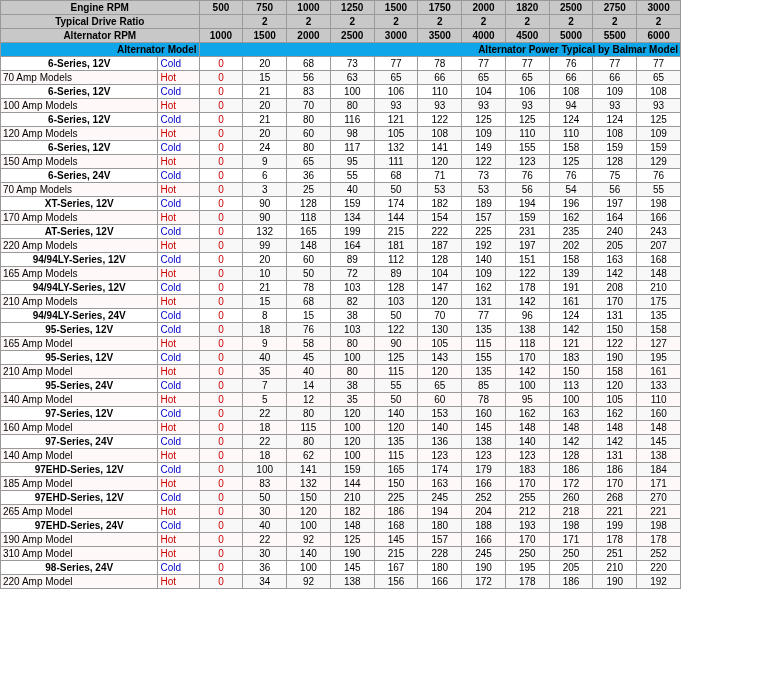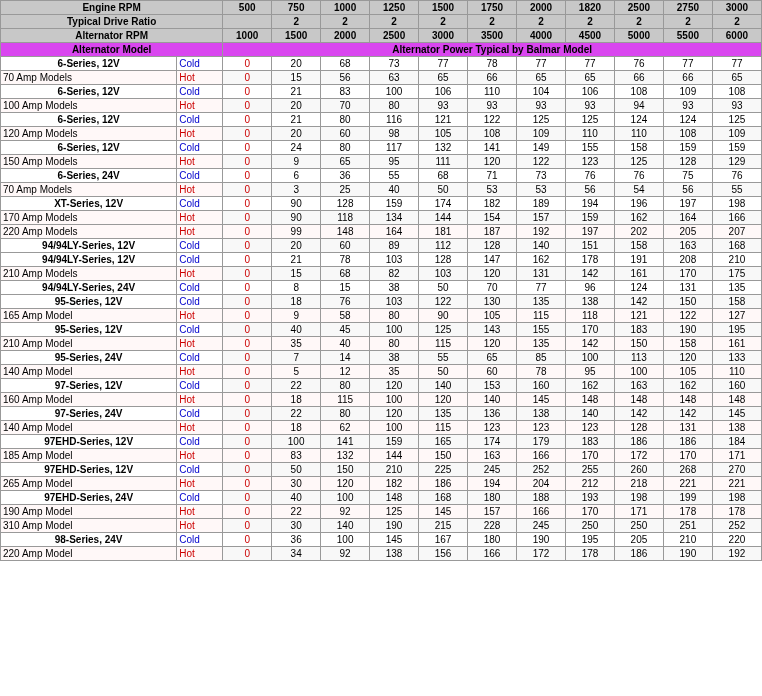--- a/index.html
+++ b/index.html
@@ -3,41 +3,41 @@
   <meta charset="utf-8">
   <style>
     * { margin: 0; padding: 0; box-sizing: border-box; }
     body {
       font-family: Arial, sans-serif;
       font-size: 10px;
       background: #fff;
       width: 762px;
     }
     table {
-      width: 762px;
+      width: 681px;
       border-collapse: collapse;
     }
     th, td {
       border: 1px solid #999;
       text-align: center;
       padding: 1px 2px;
       white-space: nowrap;
     }
     th {
       background: #d0d0d0;
       font-weight: bold;
       font-size: 10px;
     }
     .header-row th {
       background: #c8c8c8;
     }
     .section-header th {
-      background: #d946ef;
+      background: #0ea5e9;
       font-weight: bold;
-      text-align: center;
+      text-align: right;
     }
     .cold { color: #0000cc; }
     .hot { color: #cc0000; }
     .zero-red { color: #cc0000; }
     td.data {
       background: #ffffff;
     }
     tr:nth-child(even) td.data {
       background: #f8f8f8;
     }
@@ -281,20 +281,35 @@
         <td class="data">118</td>
         <td class="data">134</td>
         <td class="data">144</td>
         <td class="data">154</td>
         <td class="data">157</td>
         <td class="data">159</td>
         <td class="data">162</td>
         <td class="data">164</td>
         <td class="data">166</td>
       </tr>
+      <tr class="row-cold">
+        <td class="model-name">AT-Series, 12V</td>
+        <td class="amp-model"><span class="cold">Cold</span></td>
+        <td class="data"><span class="zero-red">0</span></td>
+        <td class="data">132</td>
+        <td class="data">165</td>
+        <td class="data">199</td>
+        <td class="data">215</td>
+        <td class="data">222</td>
+        <td class="data">225</td>
+        <td class="data">231</td>
+        <td class="data">235</td>
+        <td class="data">240</td>
+        <td class="data">243</td>
+      </tr>
       <tr class="row-hot">
         <td class="amp-model">220 Amp Models</td>
         <td class="amp-model"><span class="hot">Hot</span></td>
         <td class="data"><span class="zero-red">0</span></td>
         <td class="data">99</td>
         <td class="data">148</td>
         <td class="data">164</td>
         <td class="data">181</td>
         <td class="data">187</td>
         <td class="data">192</td>
@@ -311,20 +326,35 @@
         <td class="data">60</td>
         <td class="data">89</td>
         <td class="data">112</td>
         <td class="data">128</td>
         <td class="data">140</td>
         <td class="data">151</td>
         <td class="data">158</td>
         <td class="data">163</td>
         <td class="data">168</td>
       </tr>
+      <tr class="row-hot">
+        <td class="amp-model">165 Amp Models</td>
+        <td class="amp-model"><span class="hot">Hot</span></td>
+        <td class="data"><span class="zero-red">0</span></td>
+        <td class="data">10</td>
+        <td class="data">50</td>
+        <td class="data">72</td>
+        <td class="data">89</td>
+        <td class="data">104</td>
+        <td class="data">109</td>
+        <td class="data">122</td>
+        <td class="data">139</td>
+        <td class="data">142</td>
+        <td class="data">148</td>
+      </tr>
       <tr class="row-cold">
         <td class="model-name">94/94LY-Series, 12V</td>
         <td class="amp-model"><span class="cold">Cold</span></td>
         <td class="data"><span class="zero-red">0</span></td>
         <td class="data">21</td>
         <td class="data">78</td>
         <td class="data">103</td>
         <td class="data">128</td>
         <td class="data">147</td>
         <td class="data">162</td>

